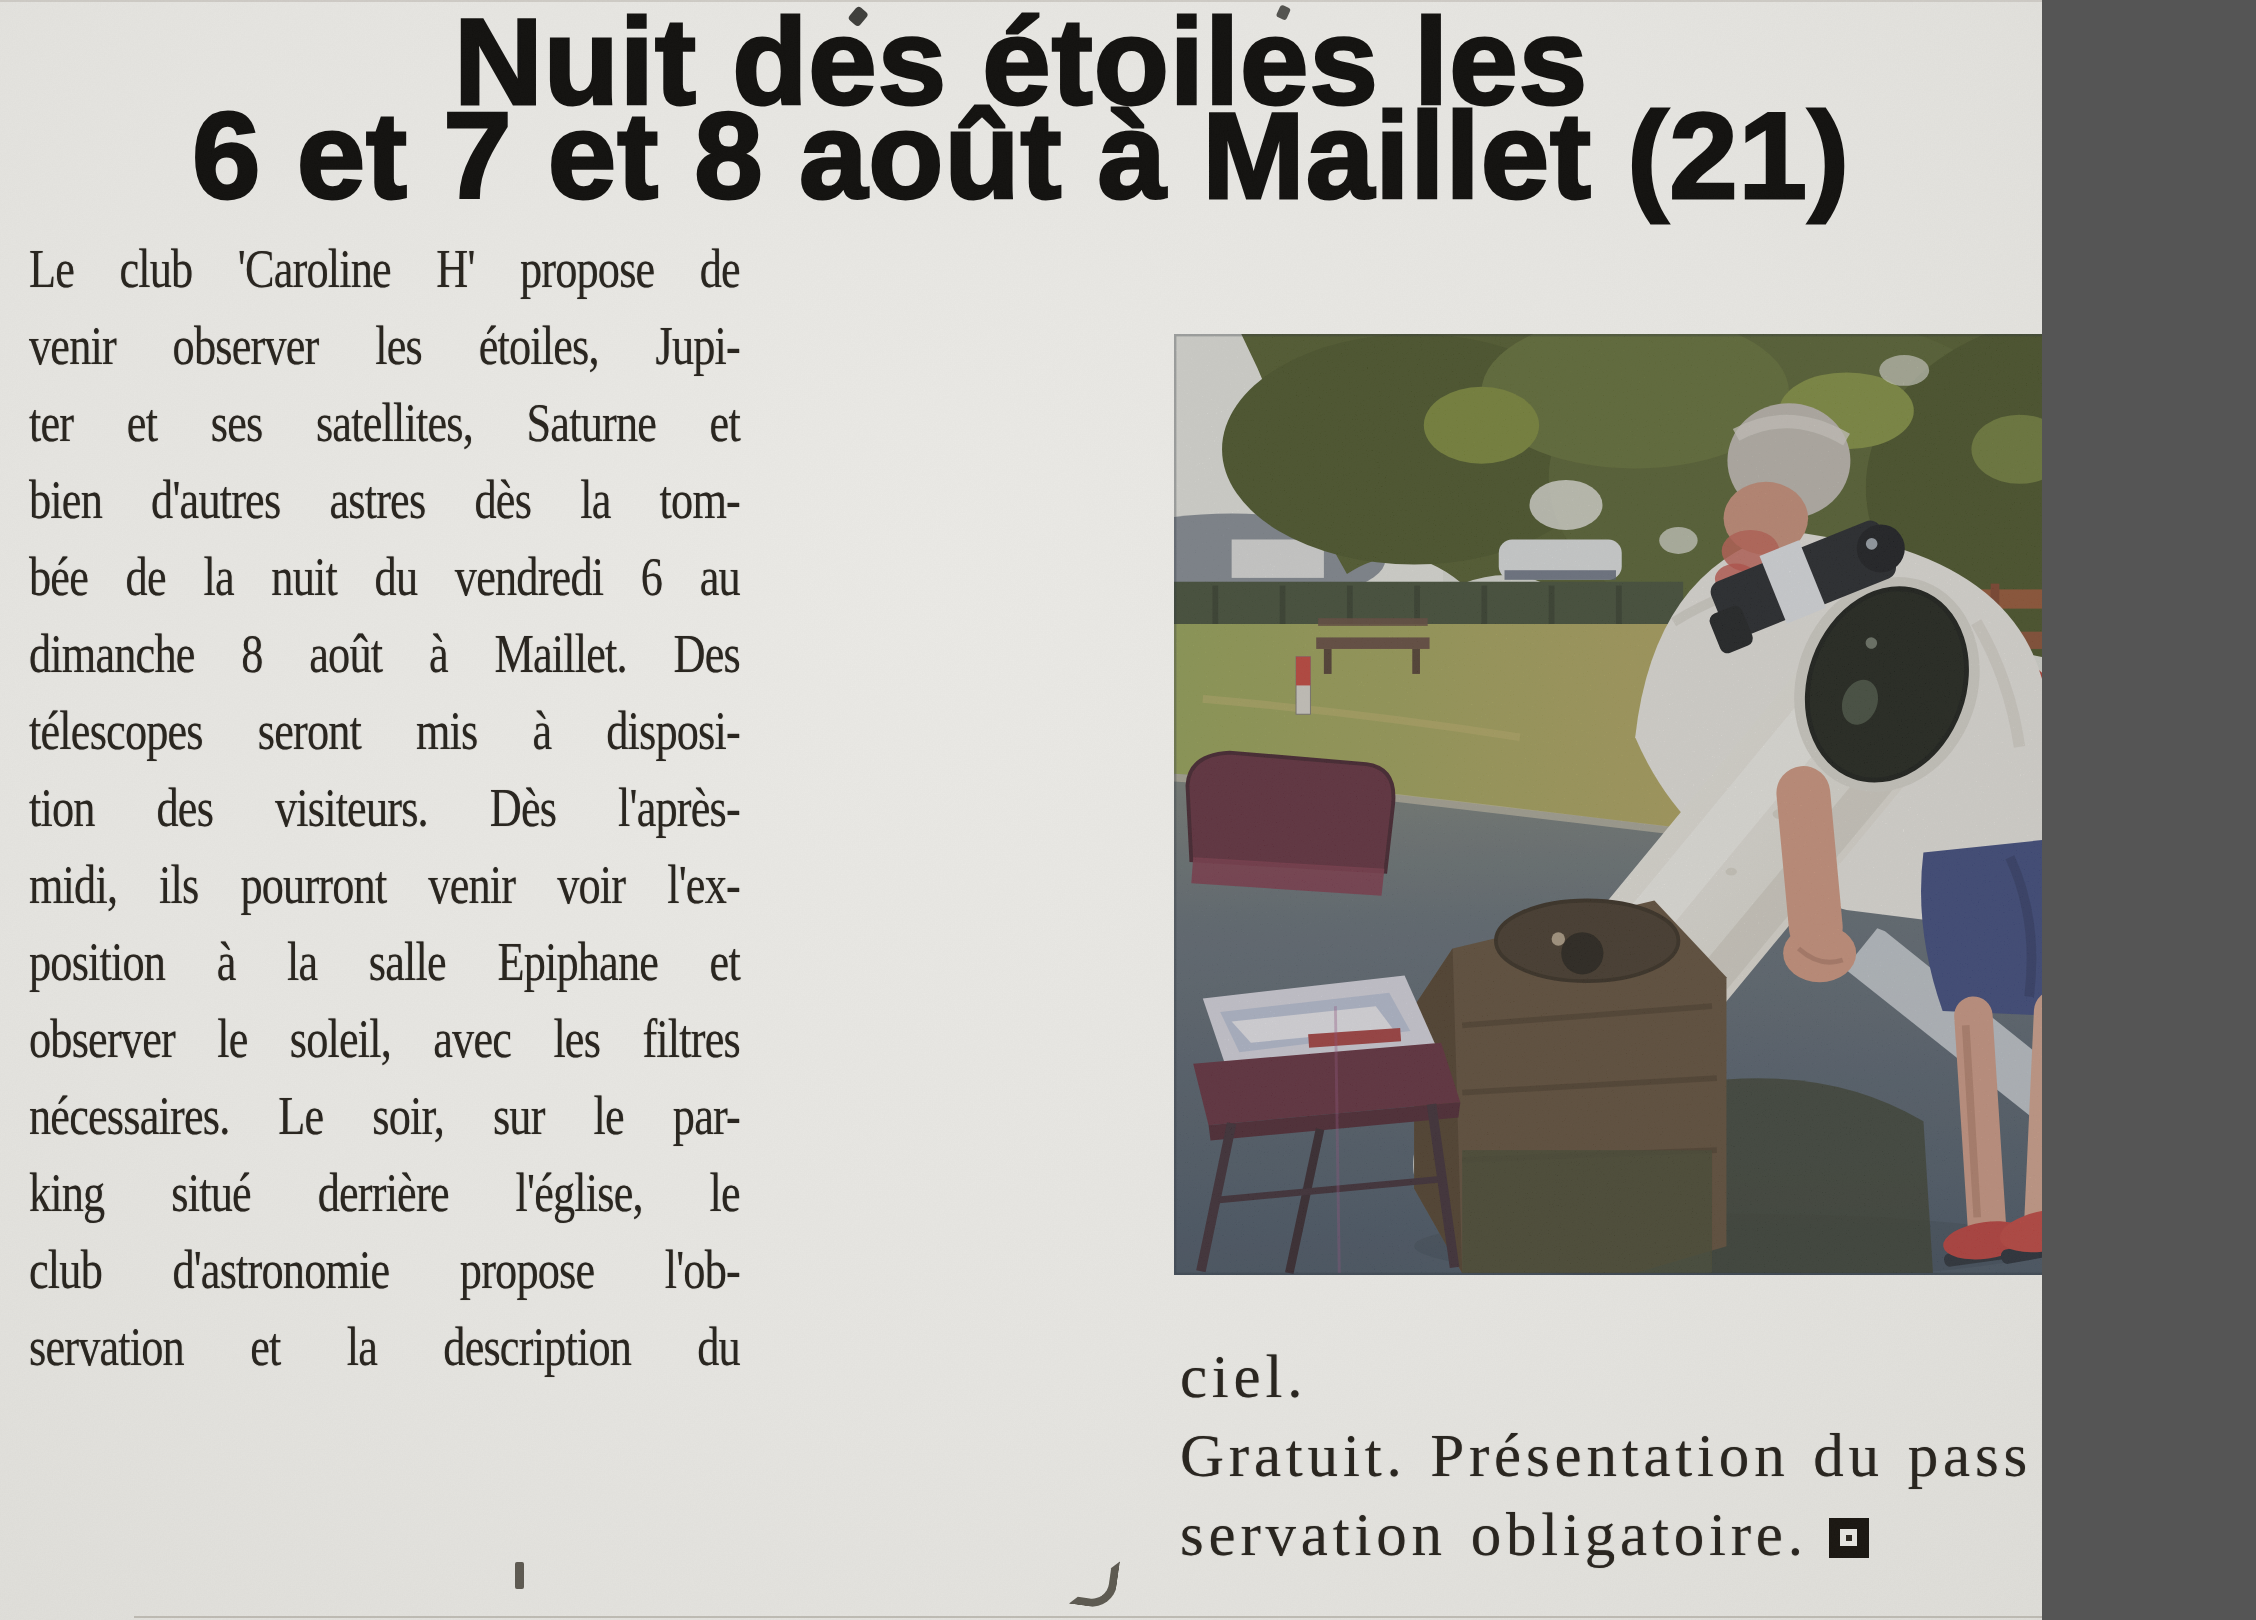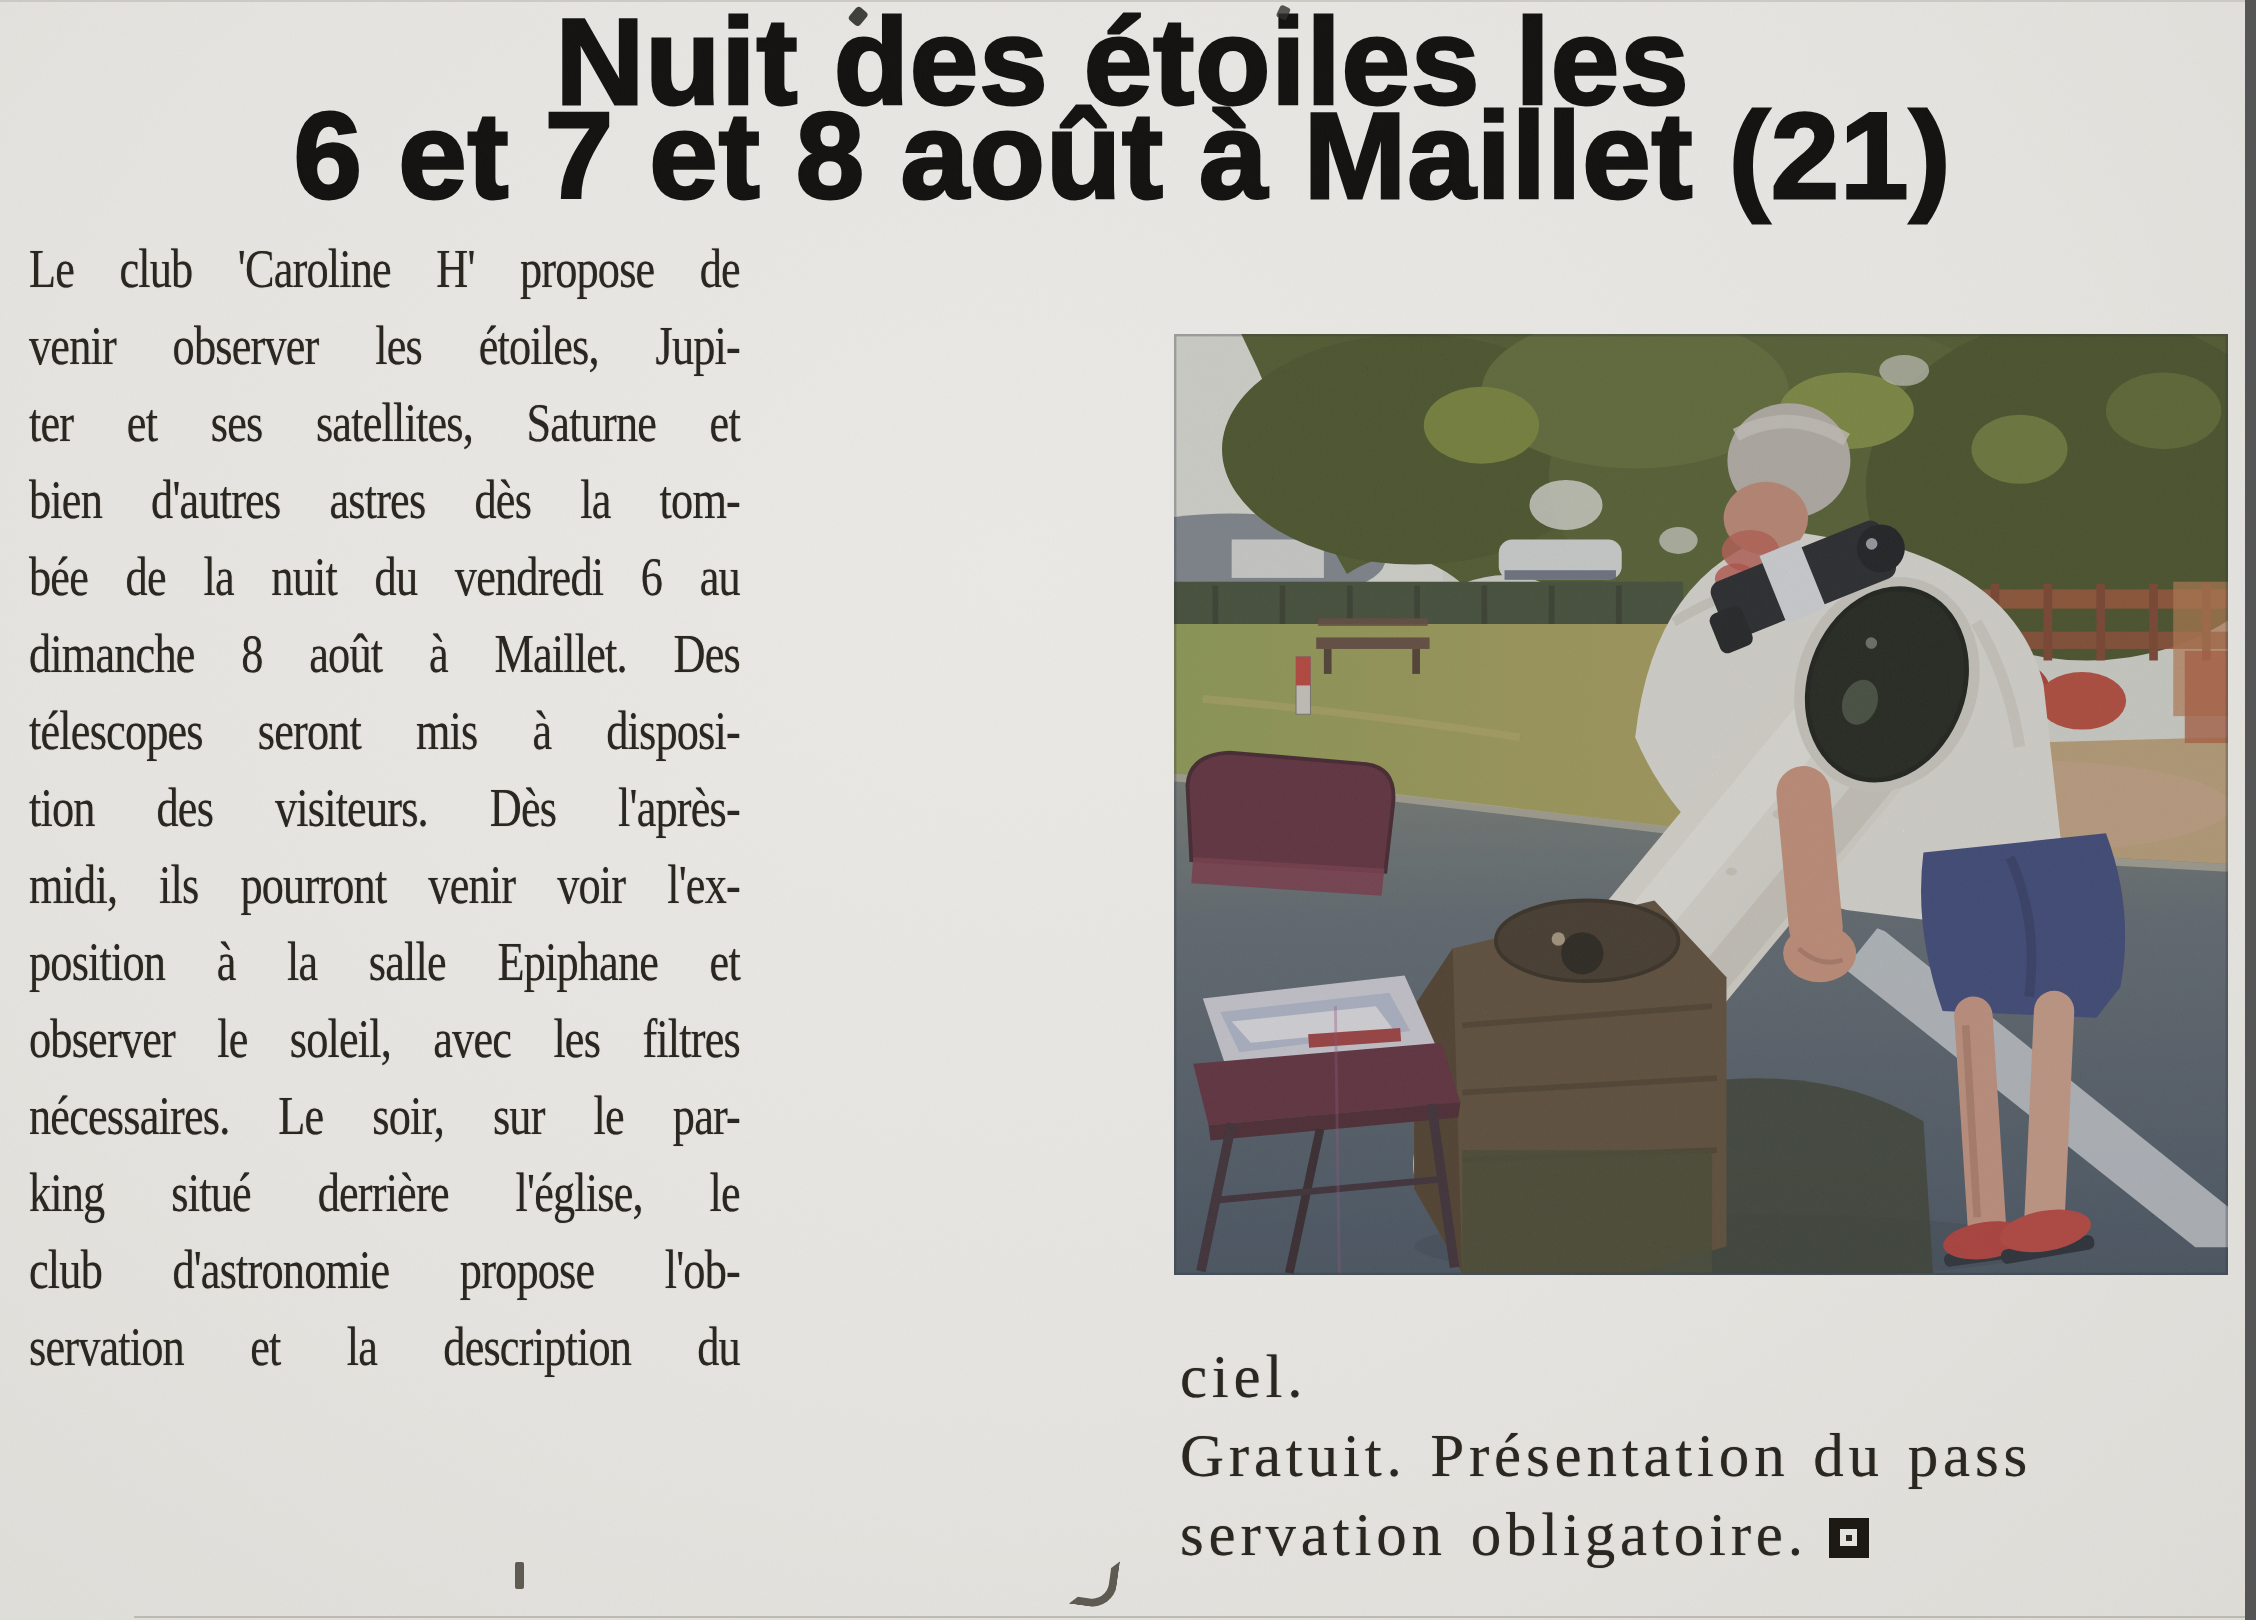--- a/index.html
+++ b/index.html
@@ -1,17 +1,17 @@
 <!DOCTYPE html>
 <html><head>
 <meta charset="utf-8">
 <style>
   html,body{margin:0;padding:0;background:#555;}
   .page{
-    position:relative; width:2245px; height:1621px; overflow:hidden;
+    position:relative; width:2042px; height:1621px; overflow:hidden;
     background:radial-gradient(ellipse at 45% 35%, #edece8 0%, #e8e7e3 55%, #e0dfda 100%);
     font-family:"Liberation Serif", serif; color:#26221c;
   }
   .edge-top{position:absolute;left:0;top:0;width:100%;height:1.9px;background:#c9c6bf;opacity:.8;}
   .edge-bottom{position:absolute;left:134px;top:1616px;width:2122px;height:1.9px;background:#b5b2a9;opacity:.8;}
 
   
   .headline{
     position:absolute; left:0; top:15.4px; width:100%; text-align:center;
     font-family:"Liberation Sans", sans-serif; font-weight:bold; color:#0f0e0c;

